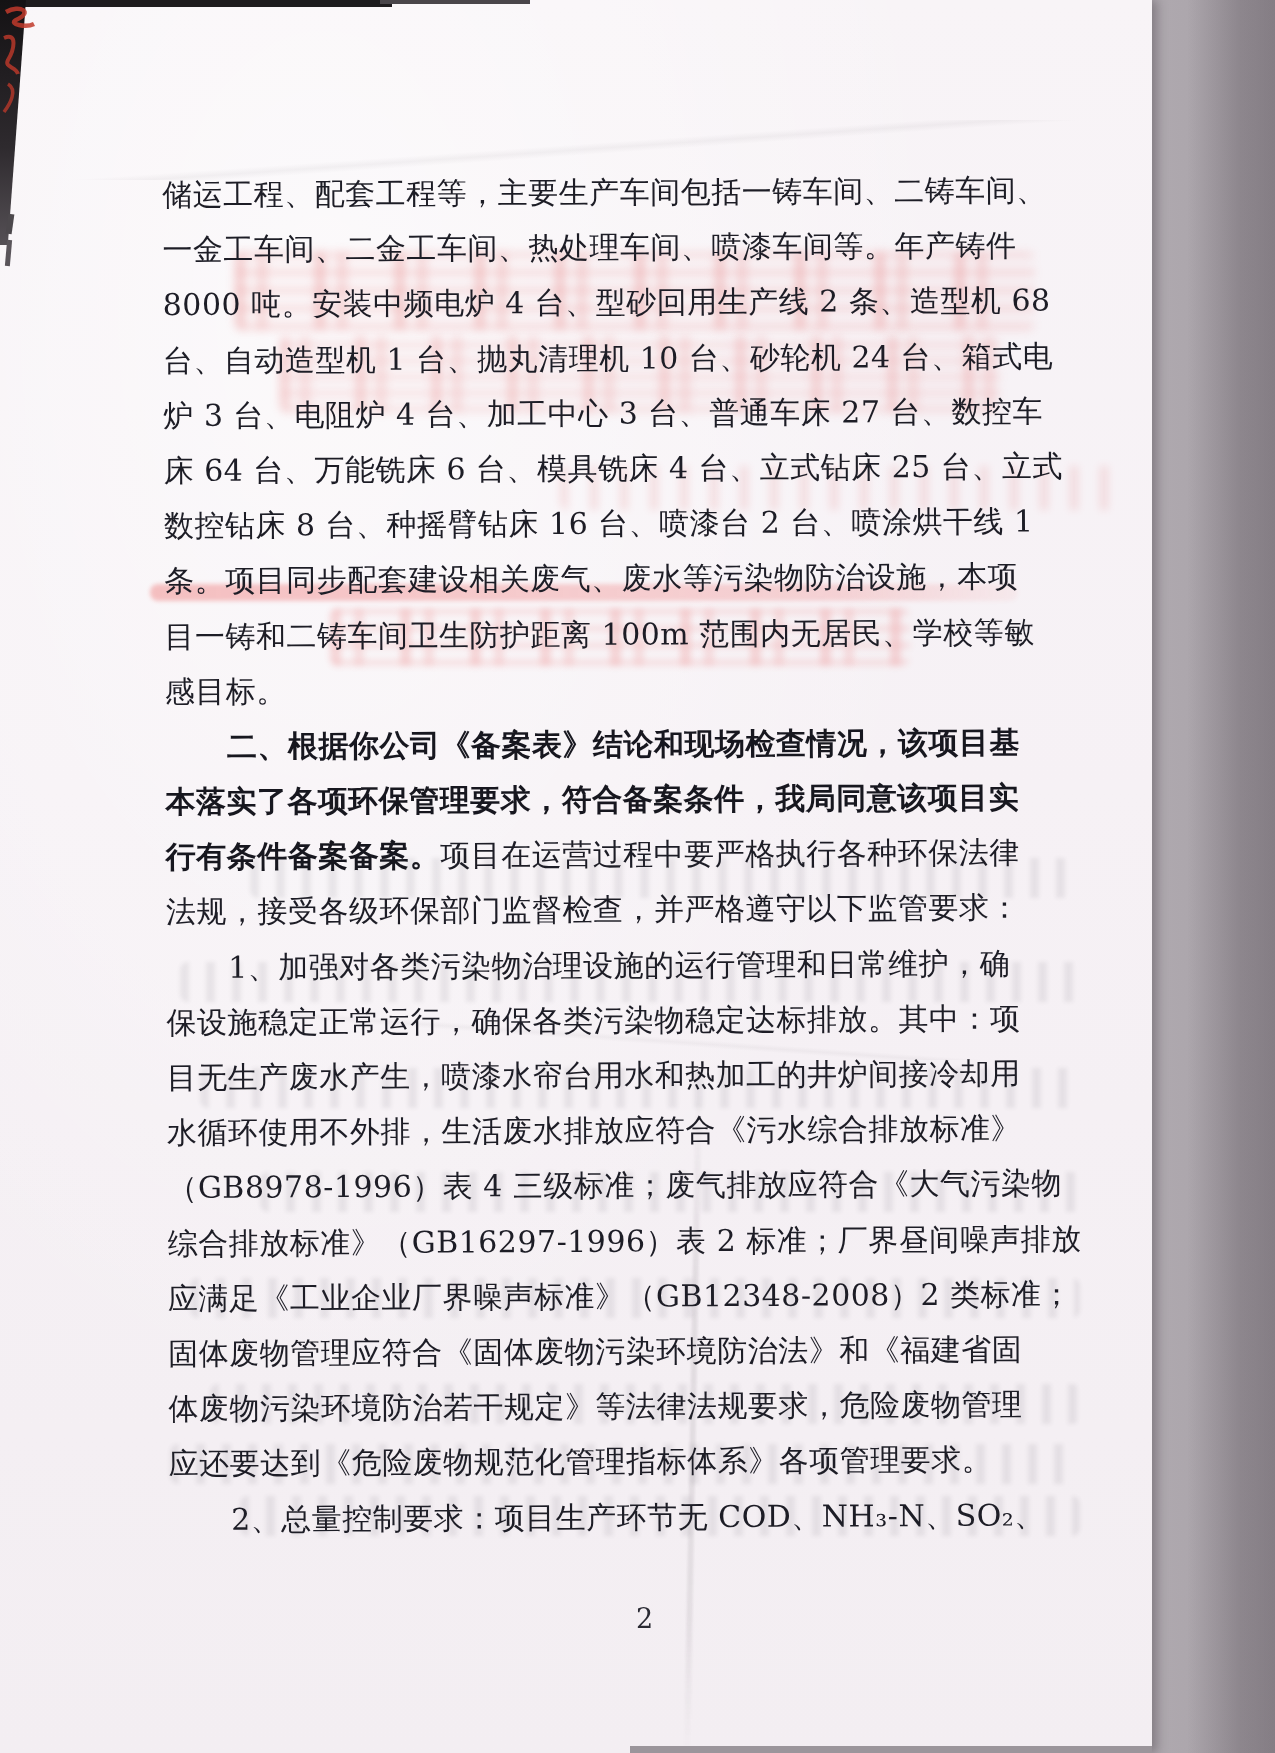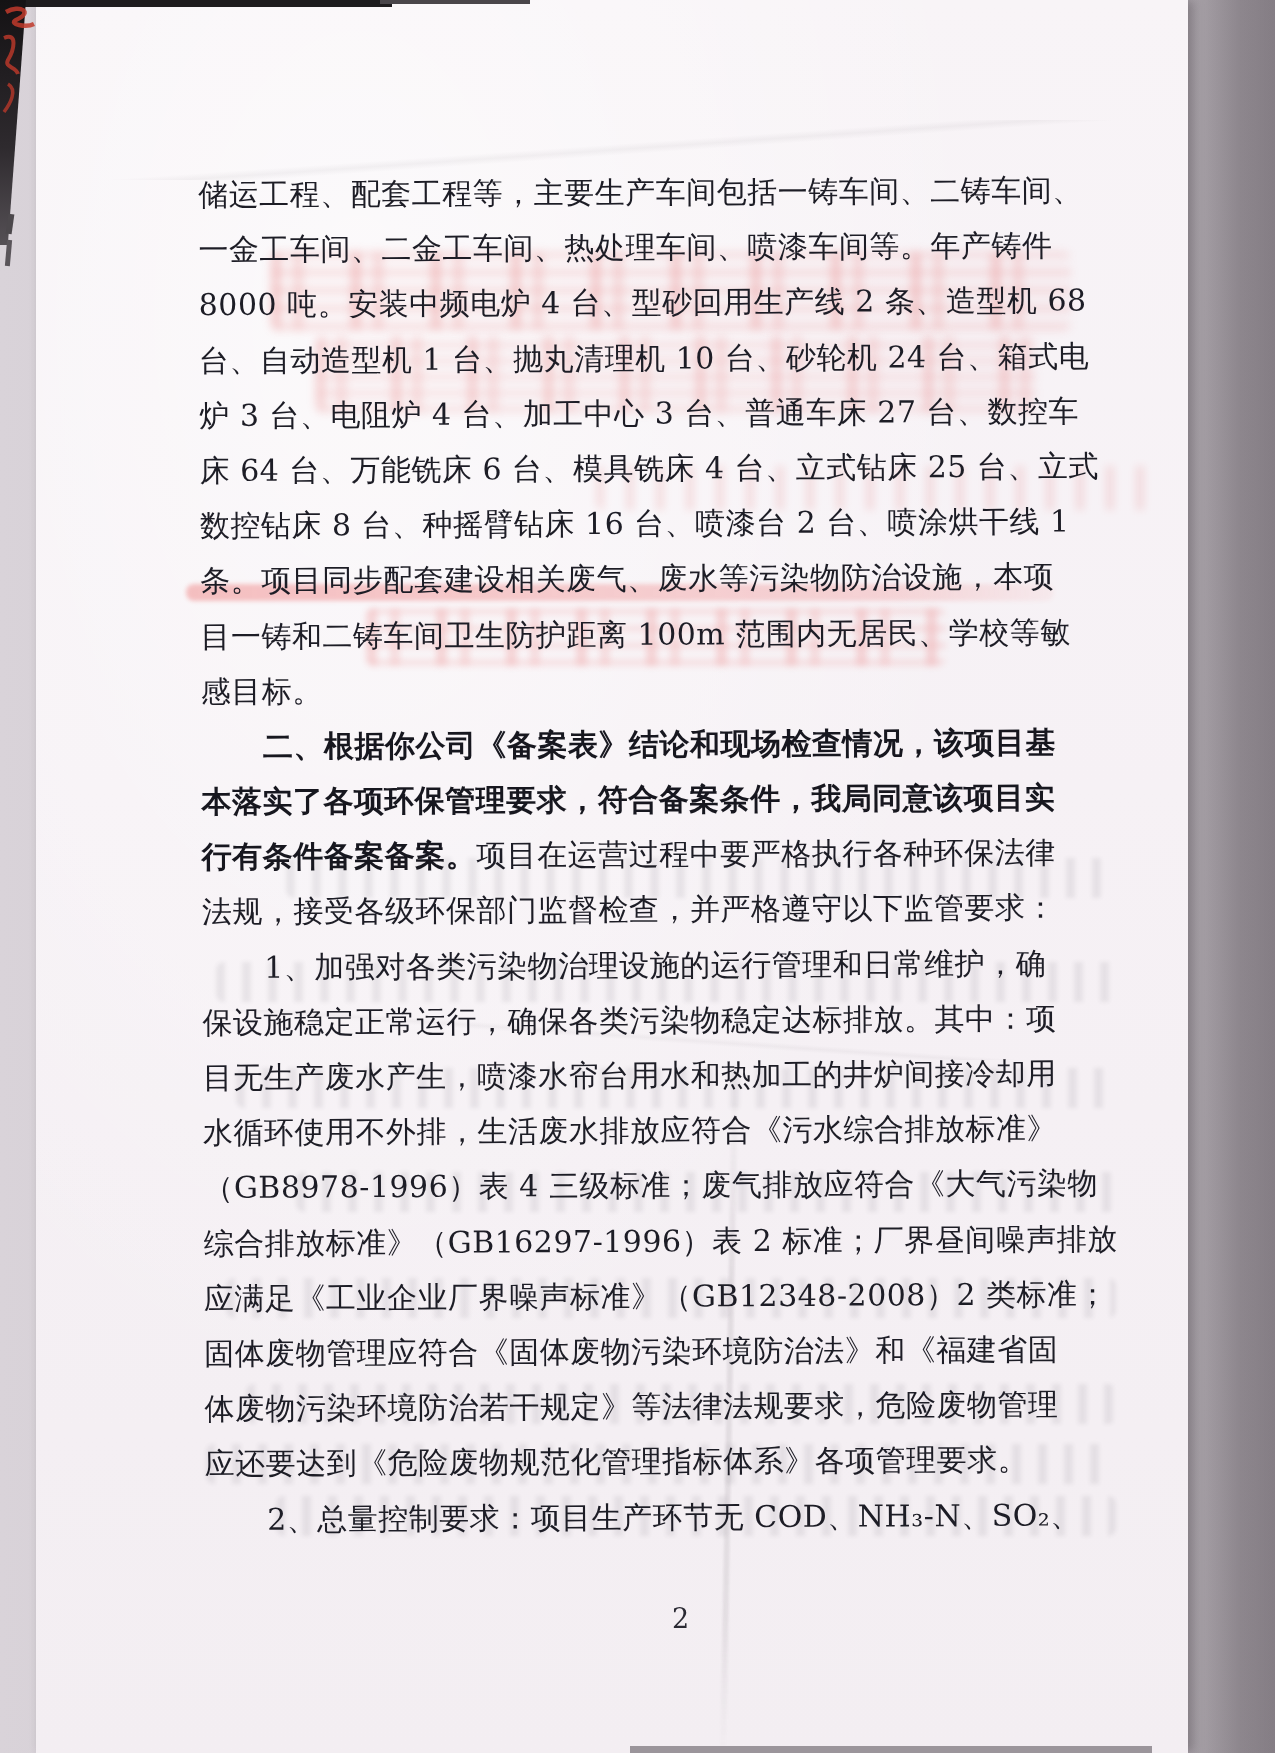--- a/index.html
+++ b/index.html
@@ -11,21 +11,20 @@
   
   .scanner-band{position:absolute;top:0;right:0;width:88px;height:100%;
     background:linear-gradient(90deg,rgba(0,0,0,0) 0%,rgba(40,30,40,.22) 60%,rgba(40,30,40,.28) 100%);}
   
   .paper{
     position:absolute;left:0;top:0;width:1152px;height:1753px;
     background:
       radial-gradient(ellipse at 28% 18%, rgba(255,255,255,.55), rgba(255,255,255,0) 55%),
       linear-gradient(180deg,#f8f4f7 0%,#f6f1f5 45%,#f3eef2 100%);
     box-shadow:5px 0 10px rgba(50,40,50,.35);
-    margin-left:36px;
   }
   
   .crease-a{position:absolute;left:0;top:120px;width:1152px;height:60px;
     background:linear-gradient(176deg,rgba(0,0,0,0) 46%,rgba(60,50,60,.05) 50%,rgba(0,0,0,0) 54%);}
   .crease-b{position:absolute;left:690px;top:1080px;width:6px;height:673px;
     background:linear-gradient(180deg,rgba(0,0,0,0),rgba(90,80,90,.12) 30%,rgba(90,80,90,.10) 80%,rgba(0,0,0,0));
     transform:rotate(1deg);filter:blur(1px);}
   .crease-c{position:absolute;left:0;top:1010px;width:1152px;height:50px;
     background:linear-gradient(184deg,rgba(0,0,0,0) 47%,rgba(60,50,60,.045) 50%,rgba(0,0,0,0) 53%);}
   

